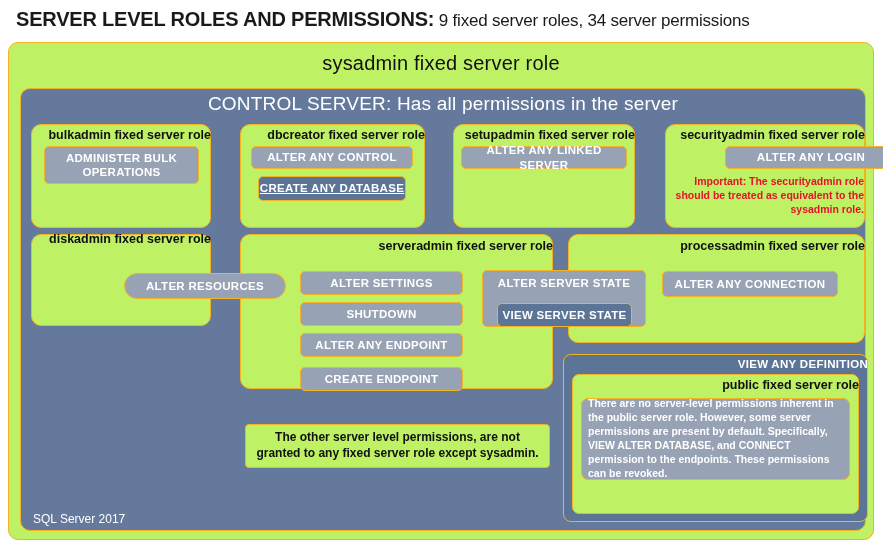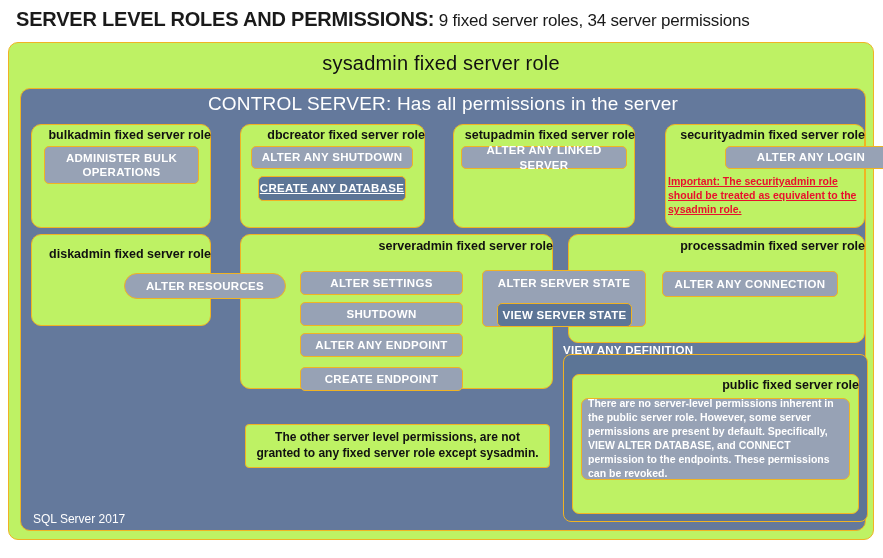--- a/index.html
+++ b/index.html
@@ -126,31 +126,30 @@
   #perm-create-any-db   { left: 258px; top: 176px; width: 148px; height: 25px; text-decoration: underline; }
   #perm-alter-linked    { left: 461px; top: 146px; width: 166px; height: 23px; }
   #perm-alter-any-login { left: 678px; top: 146px; width: 172px; height: 23px; margin-left: 47px; }
 
   #securityadmin-note {
     position: absolute;
     left: 668px; top: 174px; width: 196px;
     color: #e8112d;
     font-size: 10.5px;
     font-weight: bold;
-    text-align: left;
+    text-align: right;
     line-height: 1.35;
-    text-decoration: underline;
   }
 
   
   #diskadmin-card    { left: 31px;  top: 234px; width: 180px; height: 92px; }
   #serveradmin-card  { left: 240px; top: 234px; width: 313px; height: 155px; }
   #processadmin-card { left: 568px; top: 234px; width: 297px; height: 109px; }
 
-  #diskadmin-title    { left: 31px;  top: 247px; width: 180px; }
+  #diskadmin-title    { left: 31px;  top: 232px; width: 180px; }
   #serveradmin-title  { left: 240px; top: 239px; width: 313px; }
   #processadmin-title { left: 568px; top: 239px; width: 297px; }
 
   #perm-alter-resources   { left: 124px; top: 273px; width: 162px; height: 26px; border-radius: 13px; }
   #perm-alter-settings    { left: 300px; top: 271px; width: 163px; height: 24px; }
   #perm-shutdown          { left: 300px; top: 302px; width: 163px; height: 24px; }
   #perm-alter-any-endpoint{ left: 300px; top: 333px; width: 163px; height: 24px; }
   #perm-create-endpoint   { left: 300px; top: 367px; width: 163px; height: 24px; }
   #perm-alter-server-state{ left: 482px; top: 270px; width: 164px; height: 57px;
                             align-items: flex-start; padding-top: 5px; }
@@ -176,22 +175,22 @@
   #view-any-definition-box {
     position: absolute;
     left: 563px; top: 354px; width: 305px; height: 168px;
     background: #5c7596;
     border: 1.5px solid #f0b323;
     border-radius: 8px;
     box-sizing: border-box;
   }
   #view-any-definition-label {
     position: absolute;
-    left: 563px; top: 344px; width: 305px;
-    text-align: left;
+    left: 563px; top: 358px; width: 305px;
+    text-align: right;
     color: #ffffff;
     font-size: 11.5px;
     font-weight: bold;
     letter-spacing: 0.3px;
   }
   #public-role-card {
     left: 572px; top: 374px; width: 287px; height: 140px;
     border-radius: 7px;
   }
   #public-role-title {
@@ -228,21 +227,21 @@
 <div class="slate" id="control-server-box"></div>
 <div id="control-server-label">CONTROL SERVER: Has all permissions in the server</div>
 <div id="sql-version">SQL Server 2017</div>
 
 <div class="peach" id="bulkadmin-card"></div>
 <div class="role-title" id="bulkadmin-title">bulkadmin  fixed server role</div>
 <div class="perm" id="perm-administer-bulk">ADMINISTER  BULK OPERATIONS</div>
 
 <div class="peach" id="dbcreator-card"></div>
 <div class="role-title" id="dbcreator-title">dbcreator fixed server role</div>
-<div class="perm" id="perm-alter-any-db">ALTER ANY SHUTDOWN</div>
+<div class="perm" id="perm-alter-any-db">ALTER ANY CONTROL</div>
 <div class="perm perm-dark" id="perm-create-any-db">CREATE  ANY DATABASE</div>
 
 <div class="peach" id="setupadmin-card"></div>
 <div class="role-title" id="setupadmin-title">setupadmin fixed server role</div>
 <div class="perm" id="perm-alter-linked">ALTER ANY LINKED SERVER</div>
 
 <div class="peach" id="securityadmin-card"></div>
 <div class="role-title" id="securityadmin-title">securityadmin  fixed server role</div>
 <div class="perm" id="perm-alter-any-login">ALTER ANY LOGIN</div>
 <div id="securityadmin-note">Important:  The securityadmin role should  be treated as equivalent to the  sysadmin role.</div>

